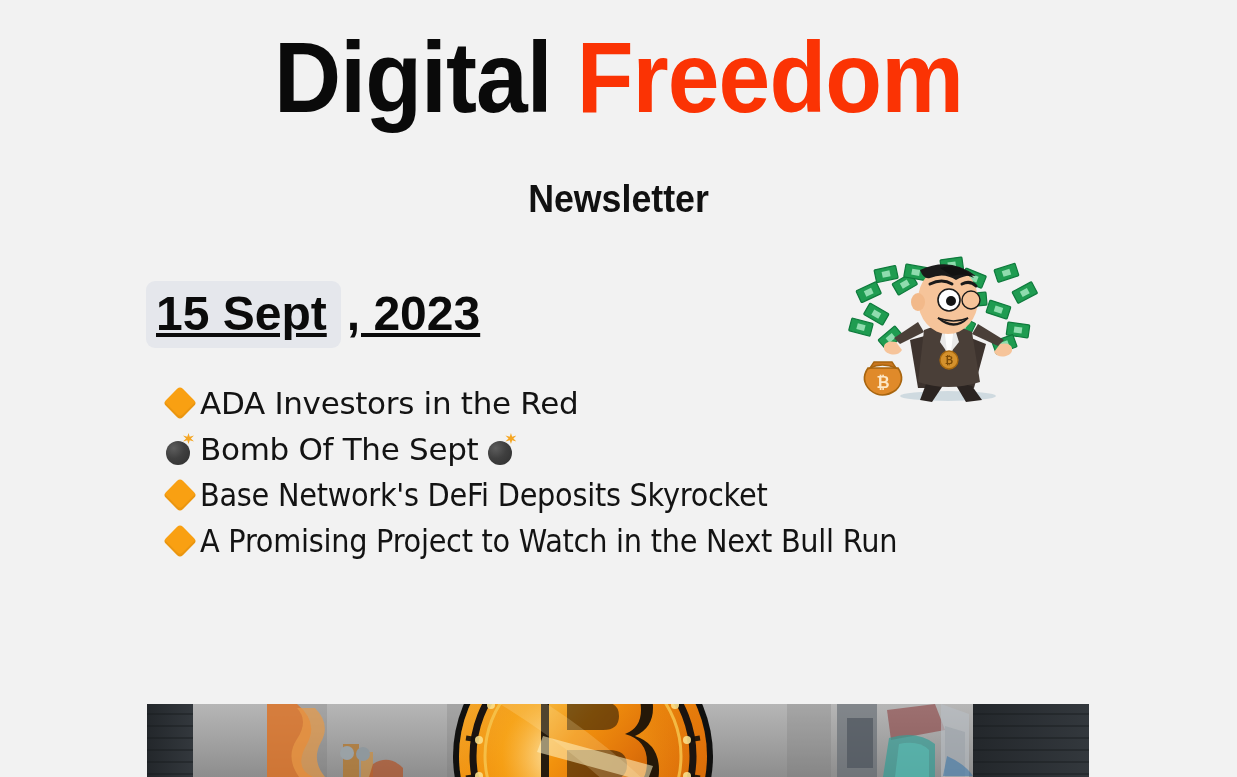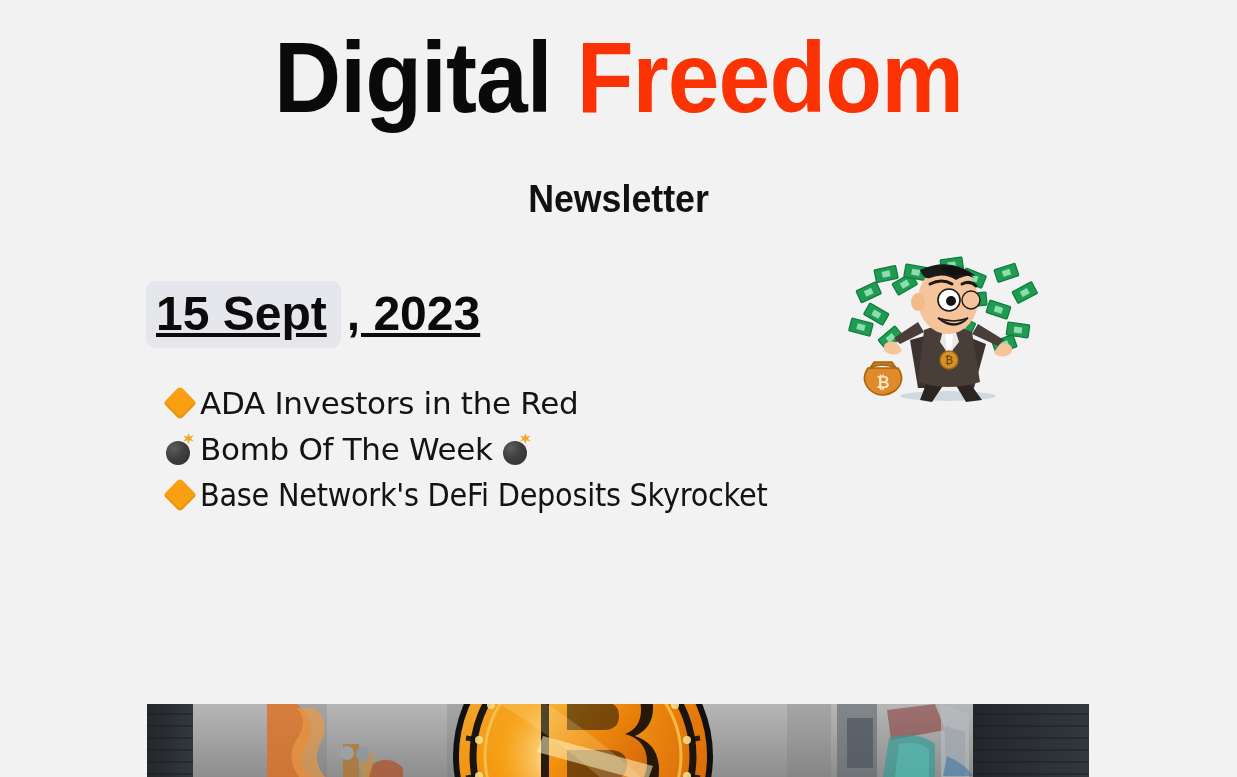--- a/index.html
+++ b/index.html
@@ -188,26 +188,30 @@
   </div>
 </div>
 
 <ul class="headline-list">
   <li class="headline-item">
     <span class="bullet diamond"></span>
     <span class="headline-text">ADA Investors in the Red</span>
   </li>
   <li class="headline-item">
     <span class="bullet bomb"></span>
-    <span class="headline-text">Bomb Of The Week</span>
+    <span class="headline-text">Bomb Of The Sept</span>
     <span class="bullet bomb bomb-right"></span>
   </li>
   <li class="headline-item narrow">
     <span class="bullet diamond"></span>
     <span class="headline-text">Base Network's DeFi Deposits Skyrocket</span>
+  </li>
+  <li class="headline-item narrow">
+    <span class="bullet diamond"></span>
+    <span class="headline-text">A Promising Project to Watch in the Next Bull Run</span>
   </li>
 </ul>
 
 <div class="illustration">
   <svg viewBox="0 0 196 155" xmlns="http://www.w3.org/2000/svg">
     <g>
       <g fill="#1f9c51" stroke="#0e7a3c" stroke-width="1.2">
         <g transform="translate(8,35) rotate(-25)">
             <rect width="22" height="13" rx="1"></rect>
             <rect x="7" y="3.5" width="8" height="6" fill="#8fdcae" stroke="none"></rect>

